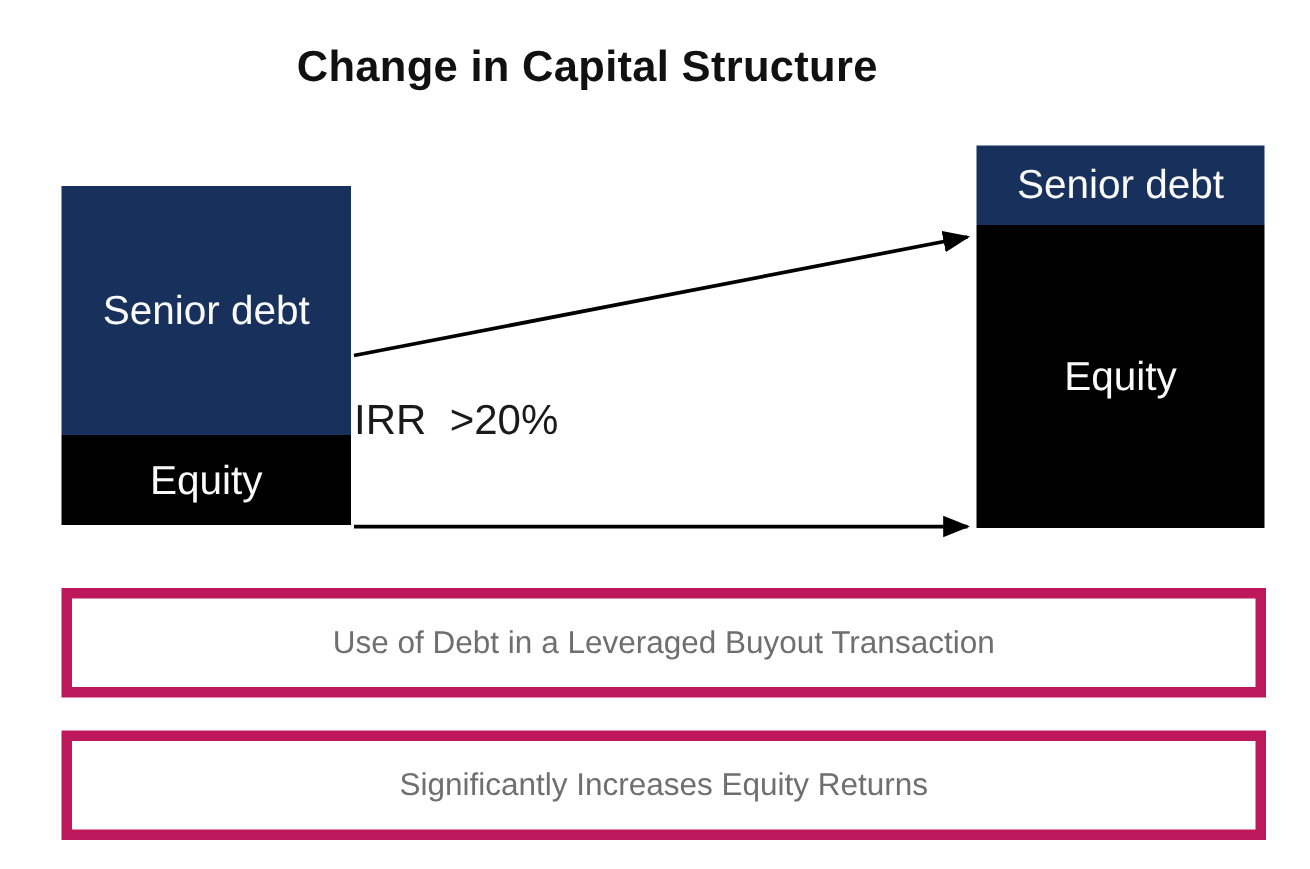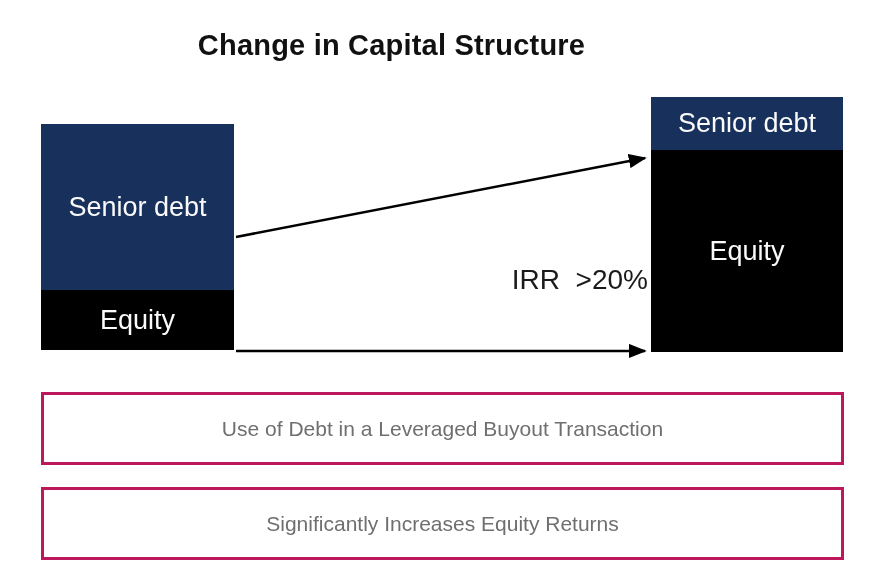--- a/index.html
+++ b/index.html
@@ -49,29 +49,29 @@
   .bar-right .seg-orange { height: 202px; }
   .arrows {
     position: absolute; left: 0; top: 0;
     width: 873px; height: 579px;
     pointer-events: none;
   }
   .arrows line { stroke: #000000; stroke-width: 2.5px; }
   .irr-label {
     position: absolute;
     left: 236px; top: 264px; width: 412px;
-    text-align: right;
+    text-align: left;
     font-size: 28px;
     color: #1a1a1a;
     white-space: pre;
   }
   .callout {
     position: absolute;
     left: 41px; width: 803px; height: 73px;
-    border: 3px solid #be185d;
+    border: 7px solid #be185d;
     background: #ffffff;
     display: flex;
     align-items: center;
     justify-content: center;
     font-size: 21px;
     color: #6f6f6f;
   }
   .callout-1 { top: 392px; }
   .callout-2 { top: 487px; text-align: center; }
 </style>

